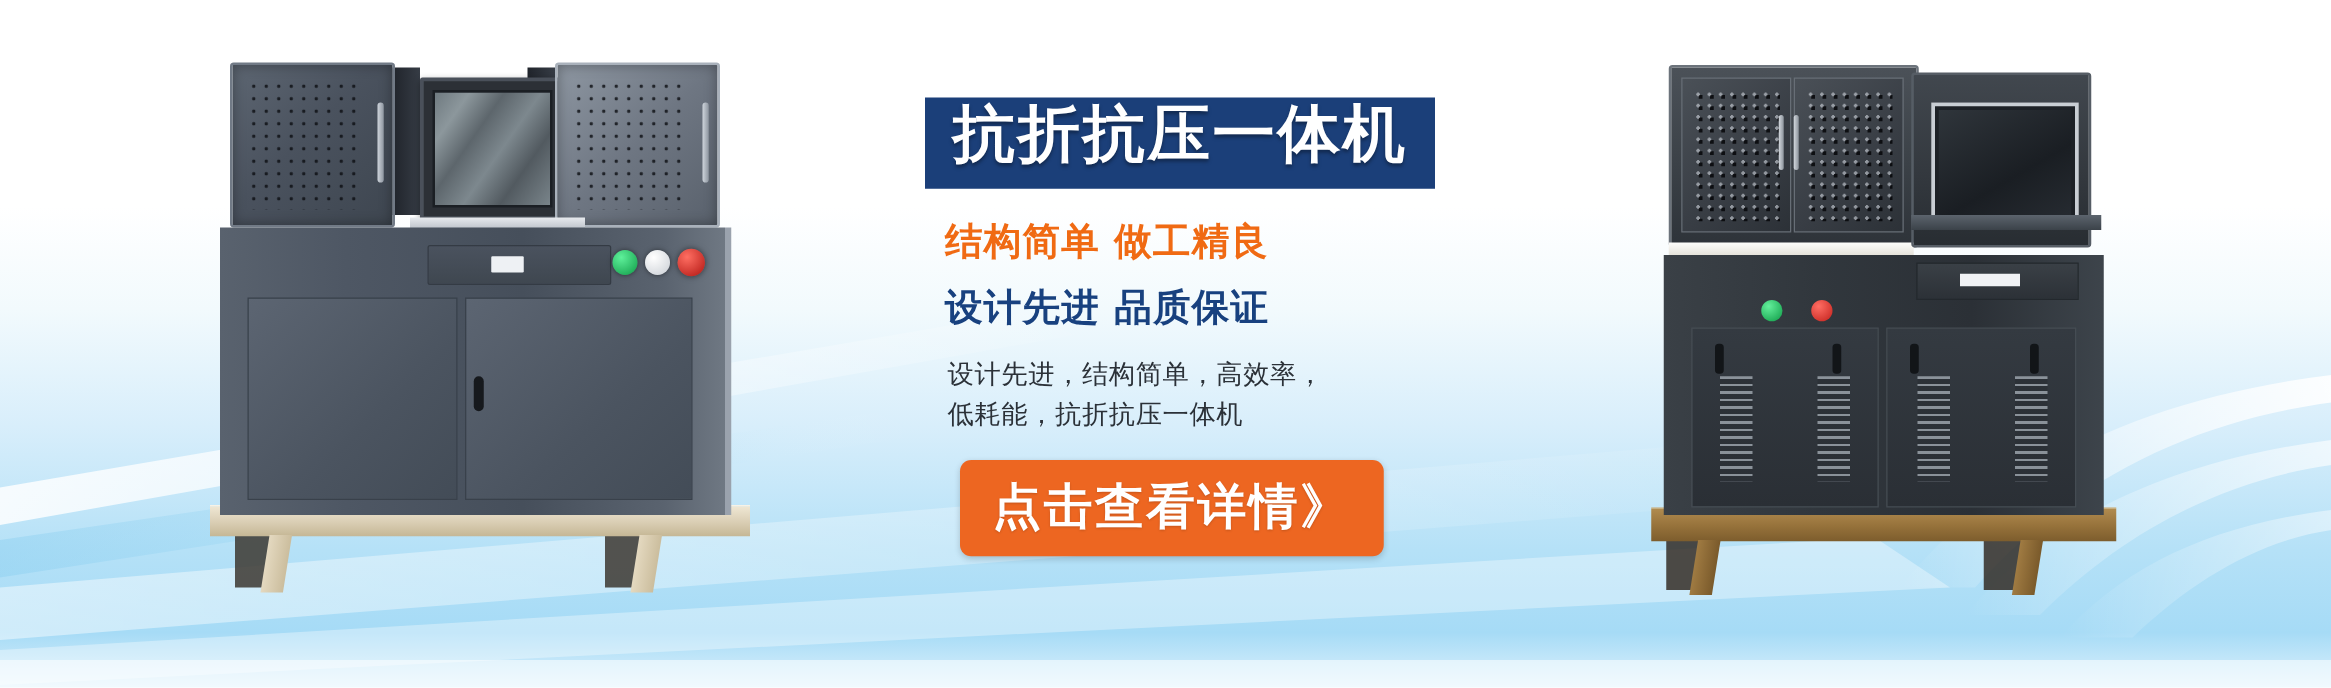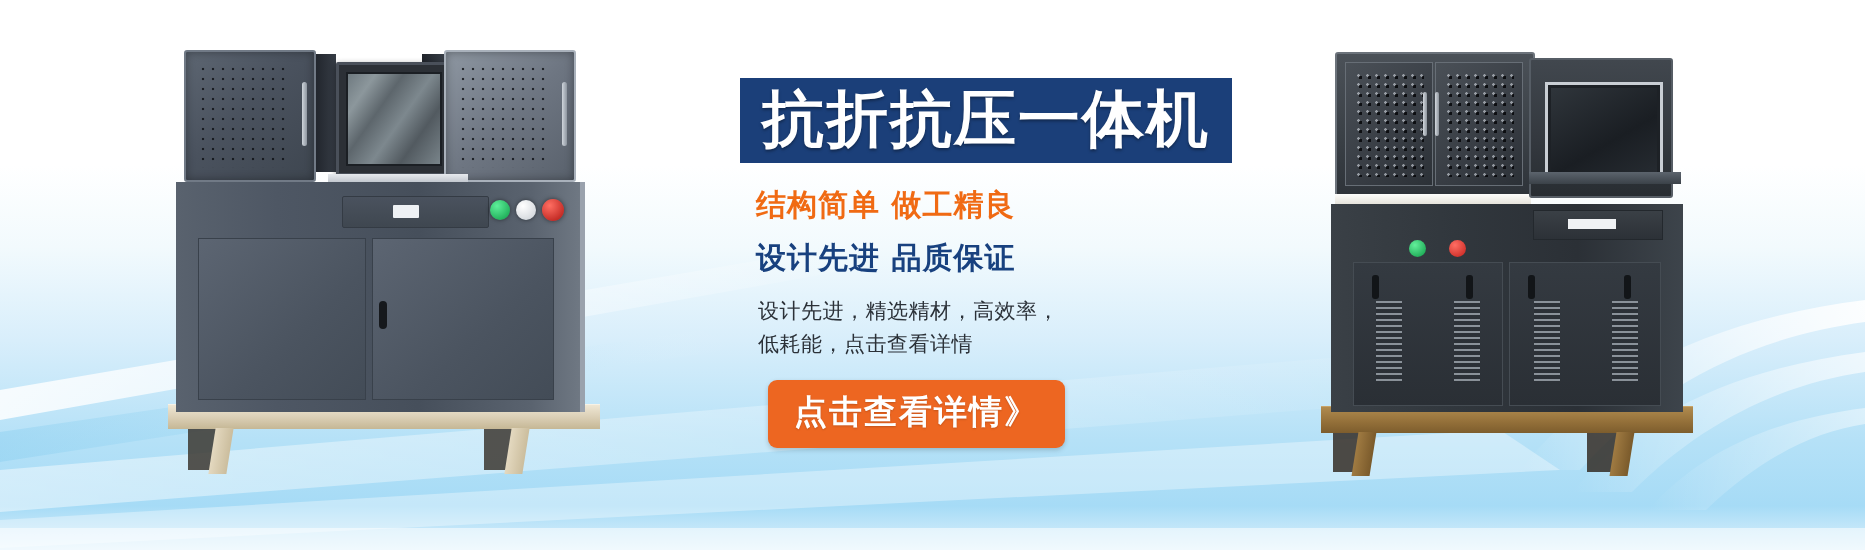--- a/index.html
+++ b/index.html
@@ -209,23 +209,23 @@
 
   
   .copy{position:absolute;left:740px;top:78px;width:540px;}
   .title-banner{
     display:inline-block;
     background:#1b3f79;
     padding:8px 22px 12px 22px;
     margin:0;
   }
   .title-banner .t{
-    font-family:Liberation Sans, sans-serif;
+    font-family:Liberation Mono, monospace;
     font-weight:bold;
-    font-size:62px;
+    font-size:50px;
     line-height:1.05;
     color:#ffffff;
     letter-spacing:2px;
     white-space:nowrap;
     text-shadow:0 2px 3px rgba(0,0,0,.35);
   }
   .sub1{
     margin:22px 0 0 16px;
     font-family:"DejaVu Sans","Liberation Sans",sans-serif;
     font-weight:bold;
@@ -255,21 +255,21 @@
   .cta{
     display:inline-block;
     margin:20px 0 0 28px;
     background:#ed6621;
     color:#ffffff;
     border:none;
     border-radius:9px;
     padding:10px 26px 13px 26px;
     font-family:Liberation Sans, sans-serif;
     font-weight:bold;
-    font-size:33px;
+    font-size:39px;
     letter-spacing:2px;
     cursor:pointer;
     white-space:nowrap;
     box-shadow:0 2px 5px rgba(0,0,0,.18);
     text-shadow:0 1px 2px rgba(0,0,0,.18);
   }
 </style>
 </head>
 <body>
 
@@ -412,20 +412,20 @@
   <div class="copy">
 
     <div class="title-banner">
       <div class="t">抗折抗压一体机</div>
     </div>
 
     <div class="sub1">结构简单  做工精良</div>
     <div class="sub2">设计先进  品质保证</div>
 
     <div class="desc">
-      <div>设计先进，精选精材，高效率，</div>
-      <div>低耗能，点击查看详情</div>
+      <div>设计先进，结构简单，高效率，</div>
+      <div>低耗能，抗折抗压一体机</div>
     </div>
 
     <button class="cta">点击查看详情》</button>
   </div>
 
 </div>
 
 </body></html>

